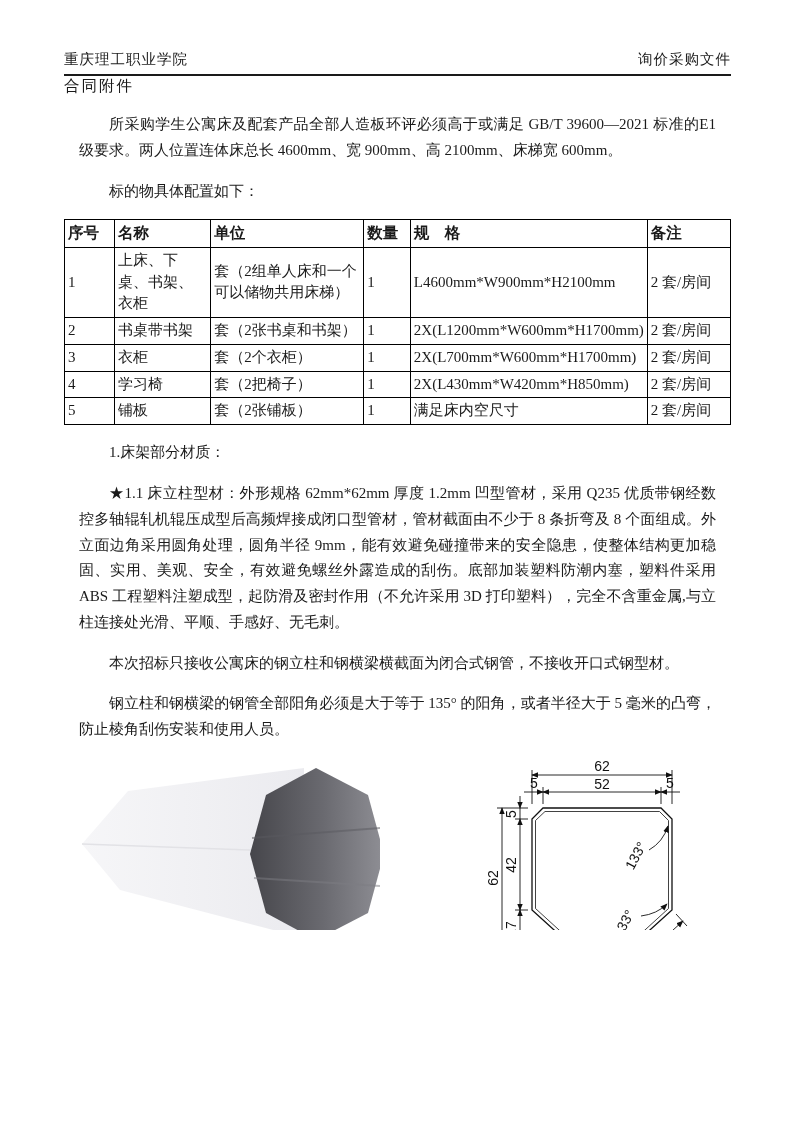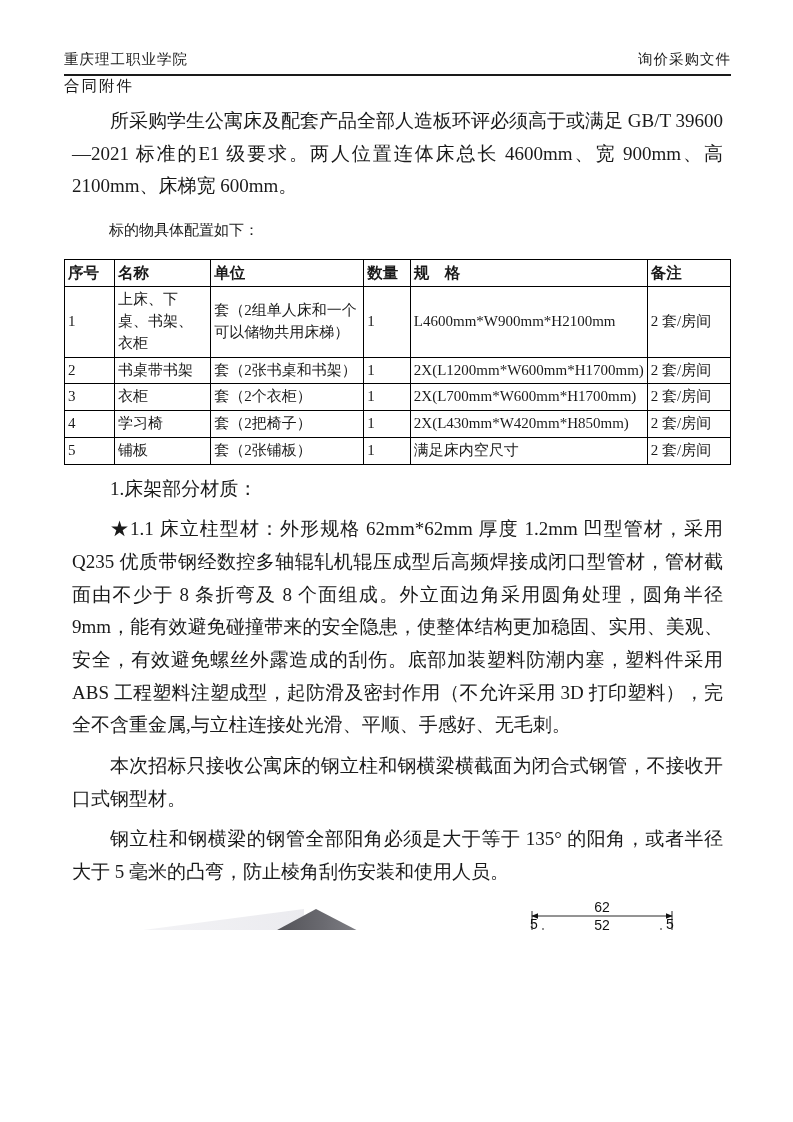--- a/index.html
+++ b/index.html
@@ -12,21 +12,21 @@
     font-family:"Liberation Serif","DejaVu Serif",serif;
     color:#1a1a1a;
   }
   .content{padding:50px 62px 0 64px;}
   
   .doc-header{display:flex;justify-content:space-between;align-items:flex-end;
     font-size:14.5px;letter-spacing:1px;padding-bottom:5px;border-bottom:2px solid #1a1a1a;}
   .attachment{font-size:15.5px;letter-spacing:2px;}
   .doc-title{text-align:center;font-family:"Liberation Sans","DejaVu Sans",sans-serif;
     font-weight:700;font-size:23px;margin:8px 0 6px 0;letter-spacing:1px;}
-  p.body-text{font-size:19px;line-height:1.72;margin:8px;text-align:justify;text-indent:2em;}
+  p.body-text{font-size:15px;line-height:1.72;margin:15px;text-align:justify;text-indent:2em;}
   .config-line{font-size:15px;line-height:1.72;text-indent:2em;margin:15px;}
   
   table.spec{width:100%;border-collapse:collapse;margin-top:2px;
     font-size:15px;}
   table.spec th,table.spec td{border:1px solid #000;text-align:left;
     padding:2px 3px;line-height:1.45;}
   table.spec th{font-weight:700;font-size:15.5px;}
   table.spec td.note-cell{text-align:left;padding:3px 6px;}
   
   .sections{margin-top:6px;}

